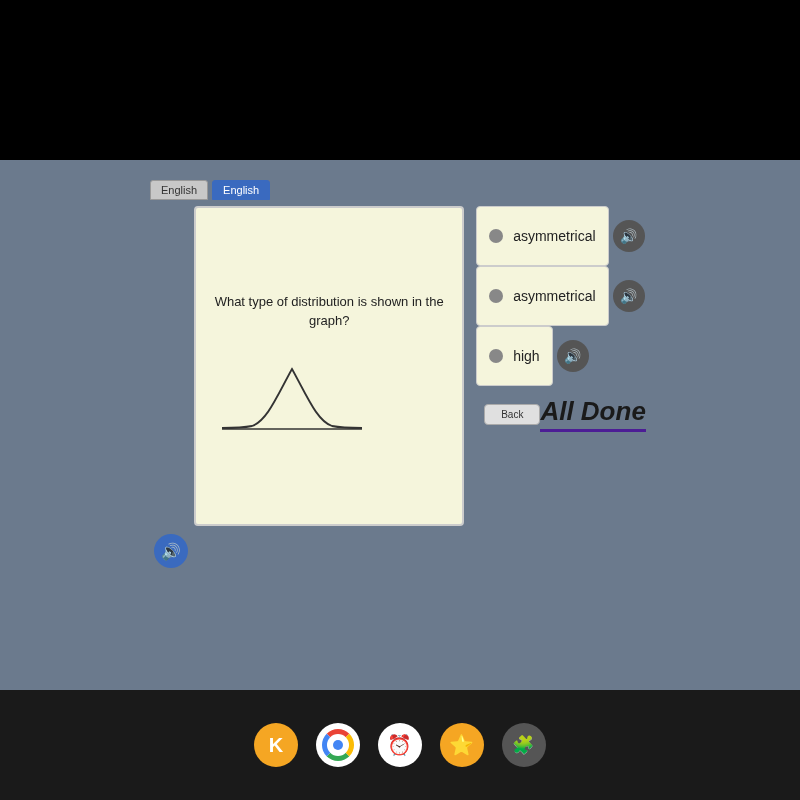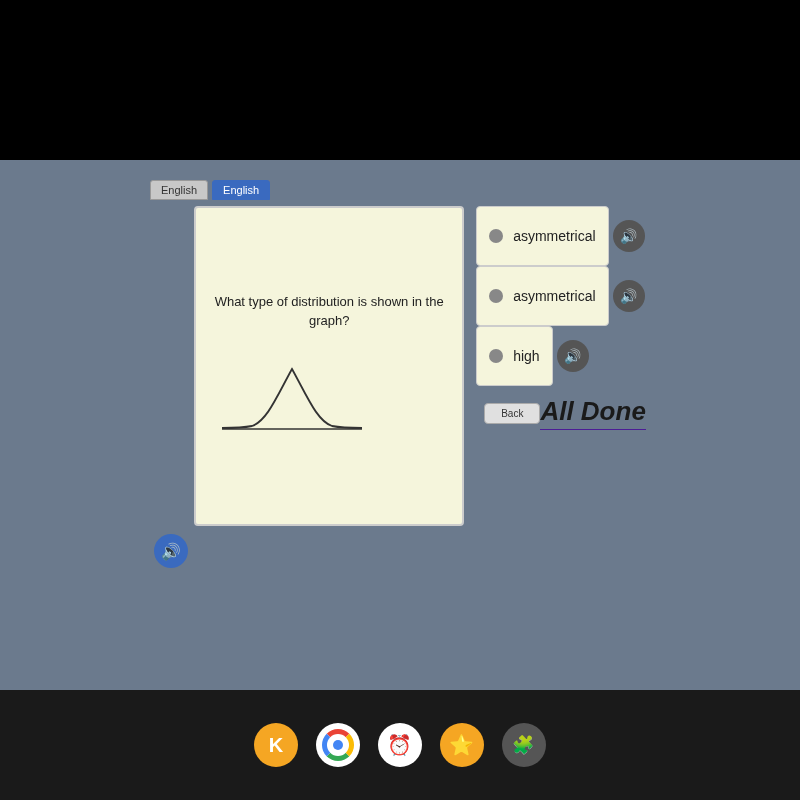--- a/index.html
+++ b/index.html
@@ -168,21 +168,21 @@
       font-size: 10px;
       cursor: pointer;
       color: #333;
     }
 
     .all-done-text {
       font-size: 26px;
       font-weight: bold;
       color: #1a1a1a;
       font-style: italic;
-      border-bottom: 1px solid #4c1d95;
+      border-bottom: 3px solid #4c1d95;
       padding-bottom: 2px;
     }
 
     
     .taskbar-icon {
       width: 44px;
       height: 44px;
       border-radius: 50%;
       display: flex;
       align-items: center;

